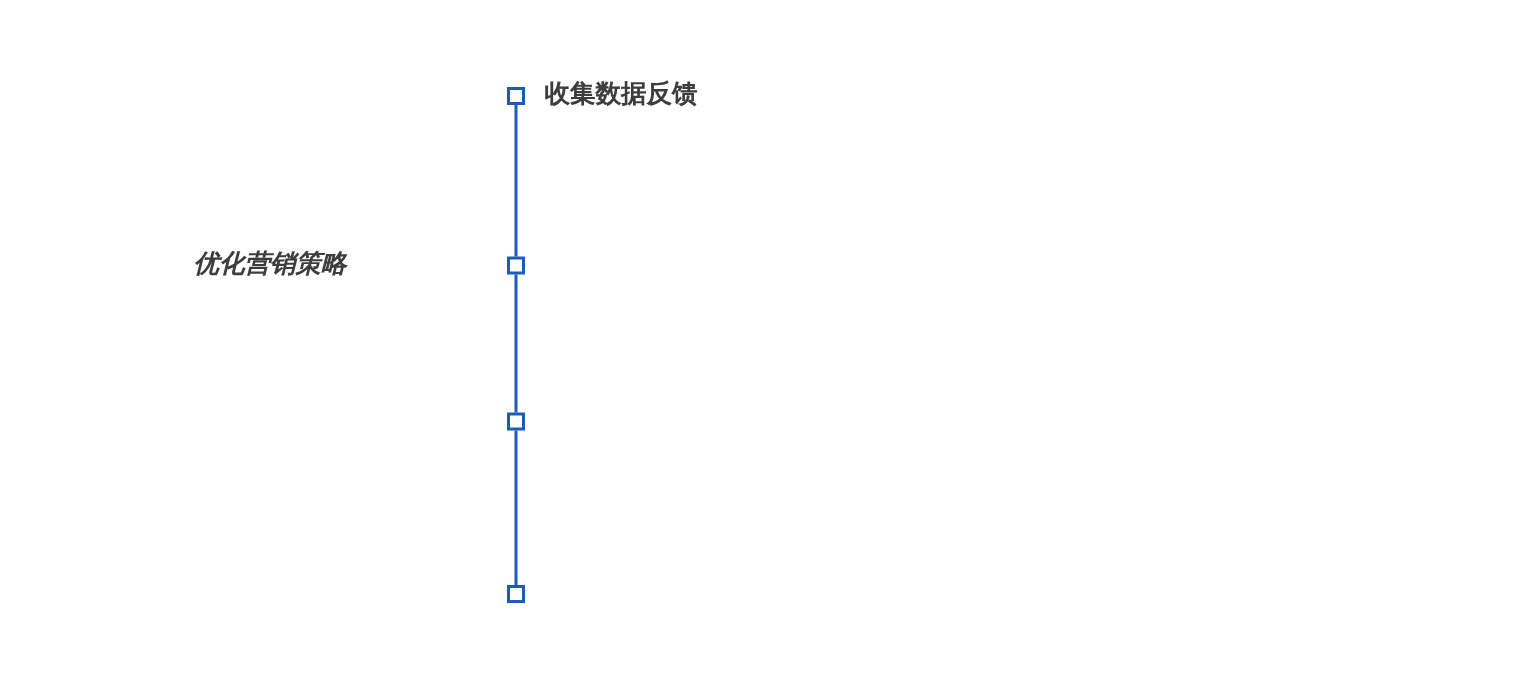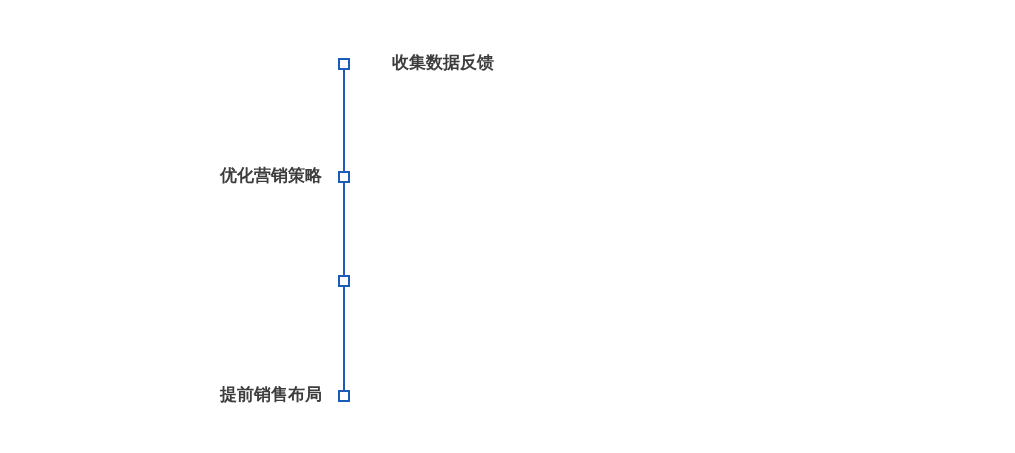--- a/index.html
+++ b/index.html
@@ -33,41 +33,41 @@
   }
   .timeline-label {
     position: absolute;
     font-size: 17px;
     line-height: 20px;
     font-weight: bold;
     color: #3d3d3d;
     white-space: nowrap;
   }
   .label-right {
-    left: 392px;
+    left: 363px;
     text-align: right;
   }
   .label-left {
-    left: 72px;
+    left: 55px;
     width: 250px;
-    text-align: right;
+    text-align: center;
+    font-style: italic;
   }
 </style>
 </head>
 <body>
 
 <div class="canvas">
 
   <div class="timeline-line"></div>
 
   <div class="timeline-marker" style="top:58px"></div>
   <div class="timeline-marker" style="top:171px"></div>
   <div class="timeline-marker" style="top:275px"></div>
   <div class="timeline-marker" style="top:390px"></div>
 
   <div class="timeline-label label-right" style="top:53px">收集数据反馈</div>
 
   <div class="timeline-label label-left" style="top:166px">优化营销策略</div>
 
 
-  <div class="timeline-label label-left" style="top:385px">提前销售布局</div>
 
 </div>
 
 </body></html>

